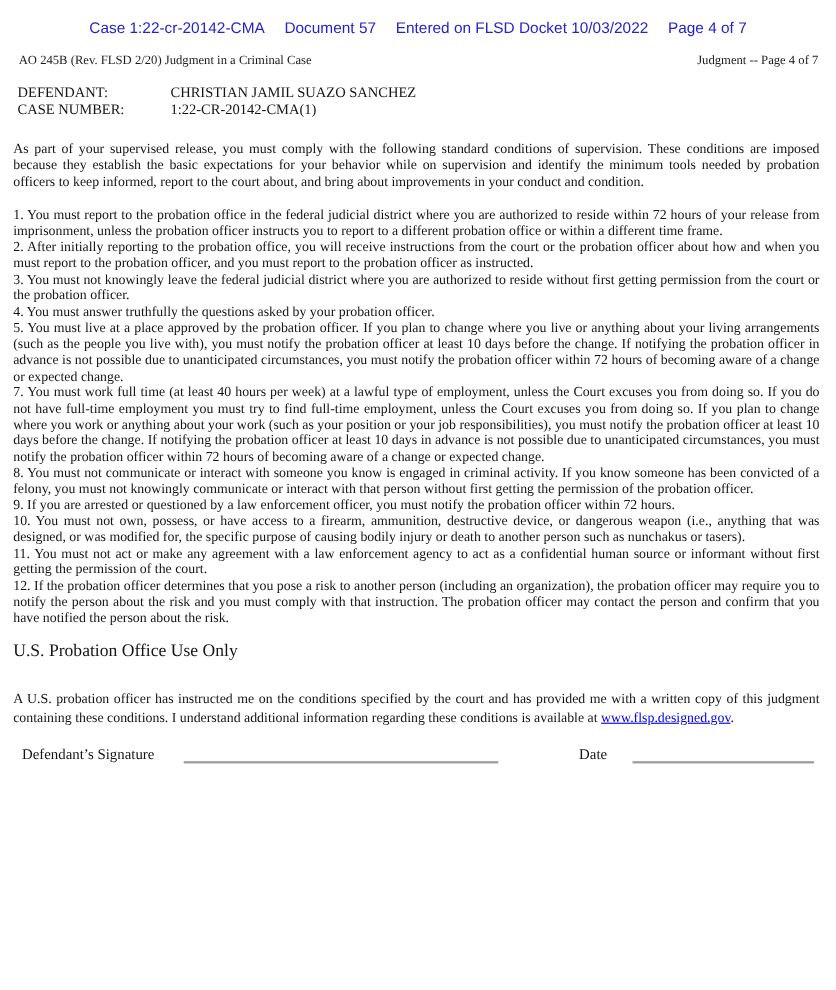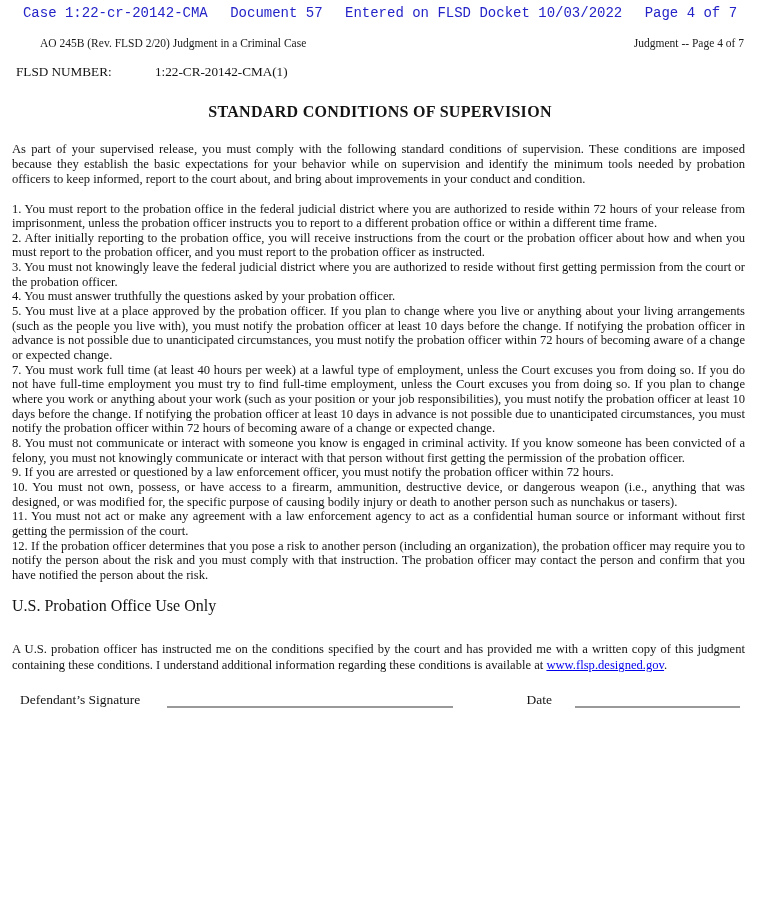--- a/index.html
+++ b/index.html
@@ -8,37 +8,36 @@
     width: 760px;
     height: 900px;
     margin: 0 auto;
     background: #ffffff;
     font-family: "Liberation Serif", serif;
     color: #141414;
     position: relative;
     overflow: hidden;
   }
   .ecf-header {
-    padding-top: 5px;
+    padding-top: 17px;
     text-align: center;
-    font-family: Liberation Mono, monospace;
+    font-family: Liberation Sans, sans-serif;
     font-size: 14px;
     color: #2323c8;
     white-space: nowrap;
   }
   .ecf-header span { margin-right: 14px; }
   .ecf-header span:last-child { margin-right: 0; }
   .form-header {
     margin-top: 16px;
     padding: 0 16px 0 17px;
     display: flex;
     justify-content: space-between;
     font-size: 11.5px;
     color: #1a1a1a;
-    margin-left: 23px;
   }
   .case-info {
     margin-top: 15px;
     padding-left: 16px;
     font-size: 13.2px;
     line-height: 15.5px;
   }
   .case-info .row { display: flex; }
   .case-info .label { width: 139px; }
   .doc-title {
@@ -105,26 +104,29 @@
     <span>Page 4 of 7</span>
   </div>
 
   <div class="form-header">
     <span>AO 245B (Rev. FLSD 2/20) Judgment in a Criminal Case</span>
     <span>Judgment -- Page 4 of 7</span>
   </div>
 
   <div class="case-info">
     <div class="row">
-      <span class="label">FLSD NUMBER:</span>
+      <span class="label">DEFENDANT:</span>
+      <span>CHRISTIAN JAMIL SUAZO SANCHEZ</span>
+    </div>
+    <div class="row">
+      <span class="label">CASE NUMBER:</span>
       <span>1:22-CR-20142-CMA(1)</span>
     </div>
   </div>
 
-  <div class="doc-title">STANDARD CONDITIONS OF SUPERVISION</div>
 
   <div class="intro">As part of your supervised release, you must comply with the following standard conditions of supervision. These conditions are imposed because they establish the basic expectations for your behavior while on supervision and identify the minimum tools needed by probation officers to keep informed, report to the court about, and bring about improvements in your conduct and condition.</div>
 
   <div class="conditions">
     <p>1. You must report to the probation office in the federal judicial district where you are authorized to reside within 72 hours of your release from imprisonment, unless the probation officer instructs you to report to a different probation office or within a different time frame.</p>
     <p>2. After initially reporting to the probation office, you will receive instructions from the court or the probation officer about how and when you must report to the probation officer, and you must report to the probation officer as instructed.</p>
     <p>3. You must not knowingly leave the federal judicial district where you are authorized to reside without first getting permission from the court or the probation officer.</p>
     <p>4. You must answer truthfully the questions asked by your probation officer.</p>
     <p>5. You must live at a place approved by the probation officer. If you plan to change where you live or anything about your living arrangements (such as the people you live with), you must notify the probation officer at least 10 days before the change. If notifying the probation officer in advance is not possible due to unanticipated circumstances, you must notify the probation officer within 72 hours of becoming aware of a change or expected change.</p>
     <p>7. You must work full time (at least 40 hours per week) at a lawful type of employment, unless the Court excuses you from doing so. If you do not have full-time employment you must try to find full-time employment, unless the Court excuses you from doing so. If you plan to change where you work or anything about your work (such as your position or your job responsibilities), you must notify the probation officer at least 10 days before the change. If notifying the probation officer at least 10 days in advance is not possible due to unanticipated circumstances, you must notify the probation officer within 72 hours of becoming aware of a change or expected change.</p>

